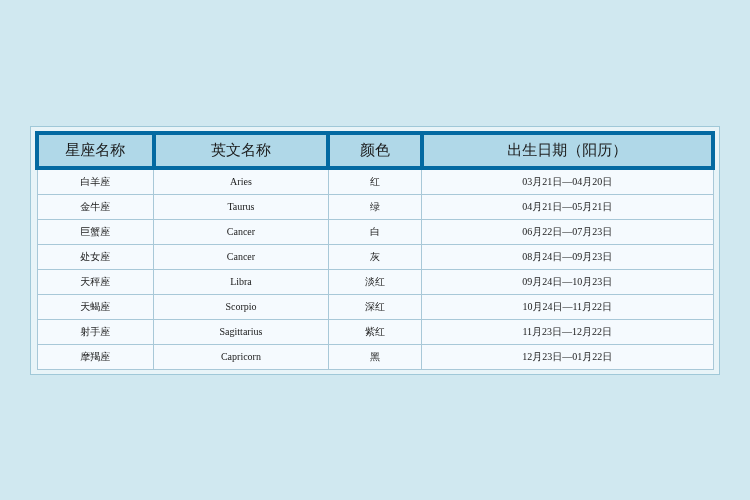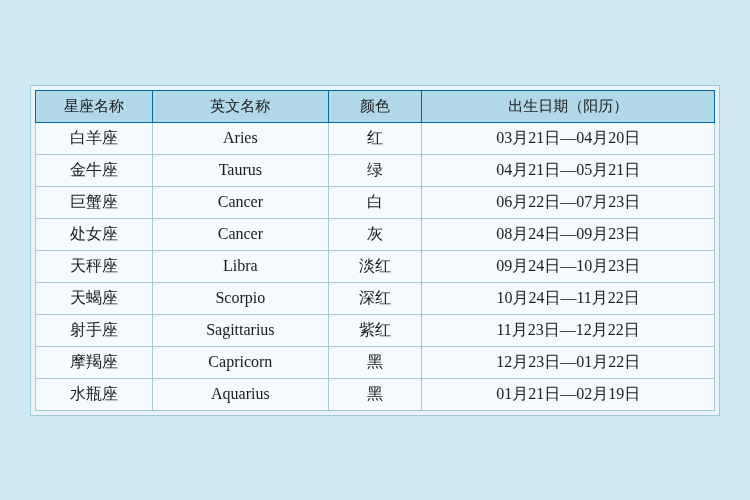--- a/index.html
+++ b/index.html
@@ -25,35 +25,35 @@
       padding: 4px;
     }
 
     table {
       border-collapse: collapse;
       width: 680px;
     }
 
     th {
       background-color: #b0d8e8;
-      border: 1px solid #0369a1;
+      border: 4px solid #0369a1;
       padding: 6px 25px;
       text-align: center;
       font-weight: normal;
       color: #1a1a1a;
       font-size: 15px;
     }
 
     td {
       border: 1px solid #a8c8d8;
       padding: 5px 10px;
       text-align: center;
       color: #1a1a1a;
       background-color: #f5fafe;
-      font-size: 16px;
+      font-size: 10px;
     }
 
     .col-zh { width: 100px; }
     .col-en { width: 150px; }
     .col-color { width: 80px; }
     .col-date { width: 250px; }
   </style>
 </head>
 <body>
 
@@ -109,21 +109,15 @@
           <td>Sagittarius</td>
           <td>紫红</td>
           <td>11月23日—12月22日</td>
         </tr>
         <tr>
           <td>摩羯座</td>
           <td>Capricorn</td>
           <td>黑</td>
           <td>12月23日—01月22日</td>
         </tr>
-        <tr>
-          <td>水瓶座</td>
-          <td>Aquarius</td>
-          <td>黑</td>
-          <td>01月21日—02月19日</td>
-        </tr>
       </tbody>
   </table>
 </div>
 
 </body></html>

